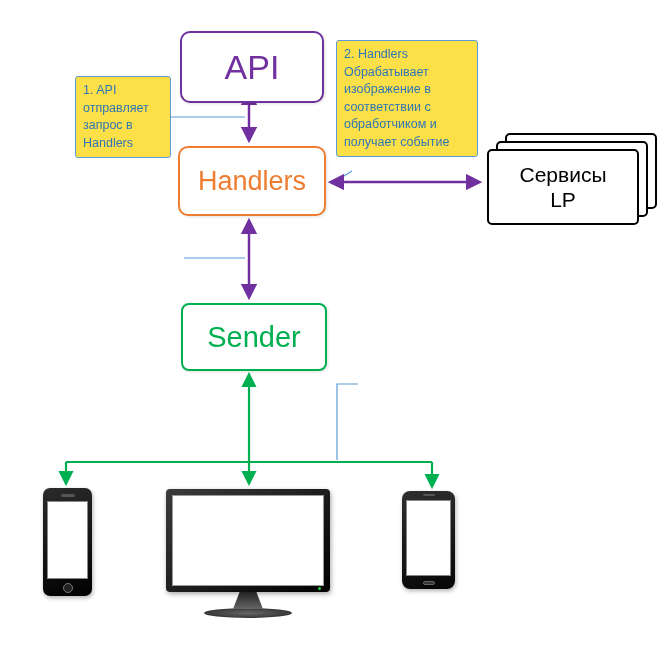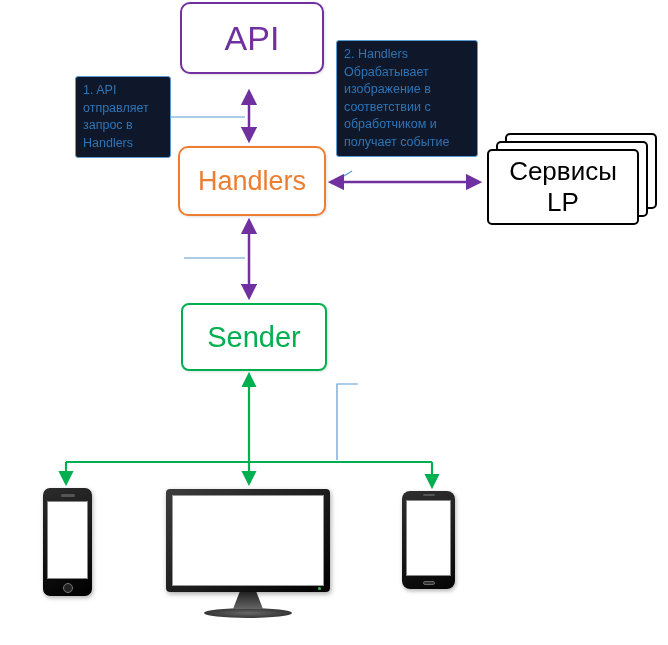--- a/index.html
+++ b/index.html
@@ -22,21 +22,21 @@
     position: absolute;
     background: #fff;
     display: flex;
     align-items: center;
     justify-content: center;
     border-radius: 10px;
     box-shadow: 1px 1px 3px rgba(0,0,0,0.12);
     z-index: 3;
   }
   .node-api {
-    left: 180px; top: 2px; width: 140px; height: 68px;
+    left: 180px; top: 31px; width: 140px; height: 68px;
     border: 2.5px solid #7030A0; color: #7030A0; font-size: 34px;
   }
   .node-handlers {
     left: 178px; top: 146px; width: 144px; height: 66px;
     border: 2.5px solid #ED7D31; color: #ED7D31; font-size: 27px;
   }
   .node-sender {
     left: 181px; top: 303px; width: 142px; height: 64px;
     border: 2.5px solid #00B050; color: #00B050; font-size: 29px;
     border-radius: 8px;
@@ -47,27 +47,27 @@
     width: 148px; height: 72px;
     background: #fff;
     border: 2px solid #000;
     border-radius: 5px;
   }
   .svc-back  { left: 505px; top: 133px; z-index: 1; }
   .svc-mid   { left: 496px; top: 141px; z-index: 2; }
   .svc-front {
     left: 487px; top: 149px; z-index: 3;
     display: flex; align-items: center; justify-content: center;
-    text-align: center; font-size: 26px; color: #000;
+    text-align: center; font-size: 21px; color: #000;
     line-height: 1.2; white-space: pre-line;
   }
   
   .callout {
     position: absolute;
-    background: #0f172a;
+    background: #fde047;
     border: 1.2px solid #5B9BD5;
     border-radius: 3px;
     color: #2E75B6;
     font-size: 12.5px;
     line-height: 1.4;
     padding: 5px 7px;
     z-index: 4;
   }
   .callout-1 { left: 75px;  top: 76px;  width: 80px;  }
   .callout-2 { left: 336px; top: 40px;  width: 126px; }

